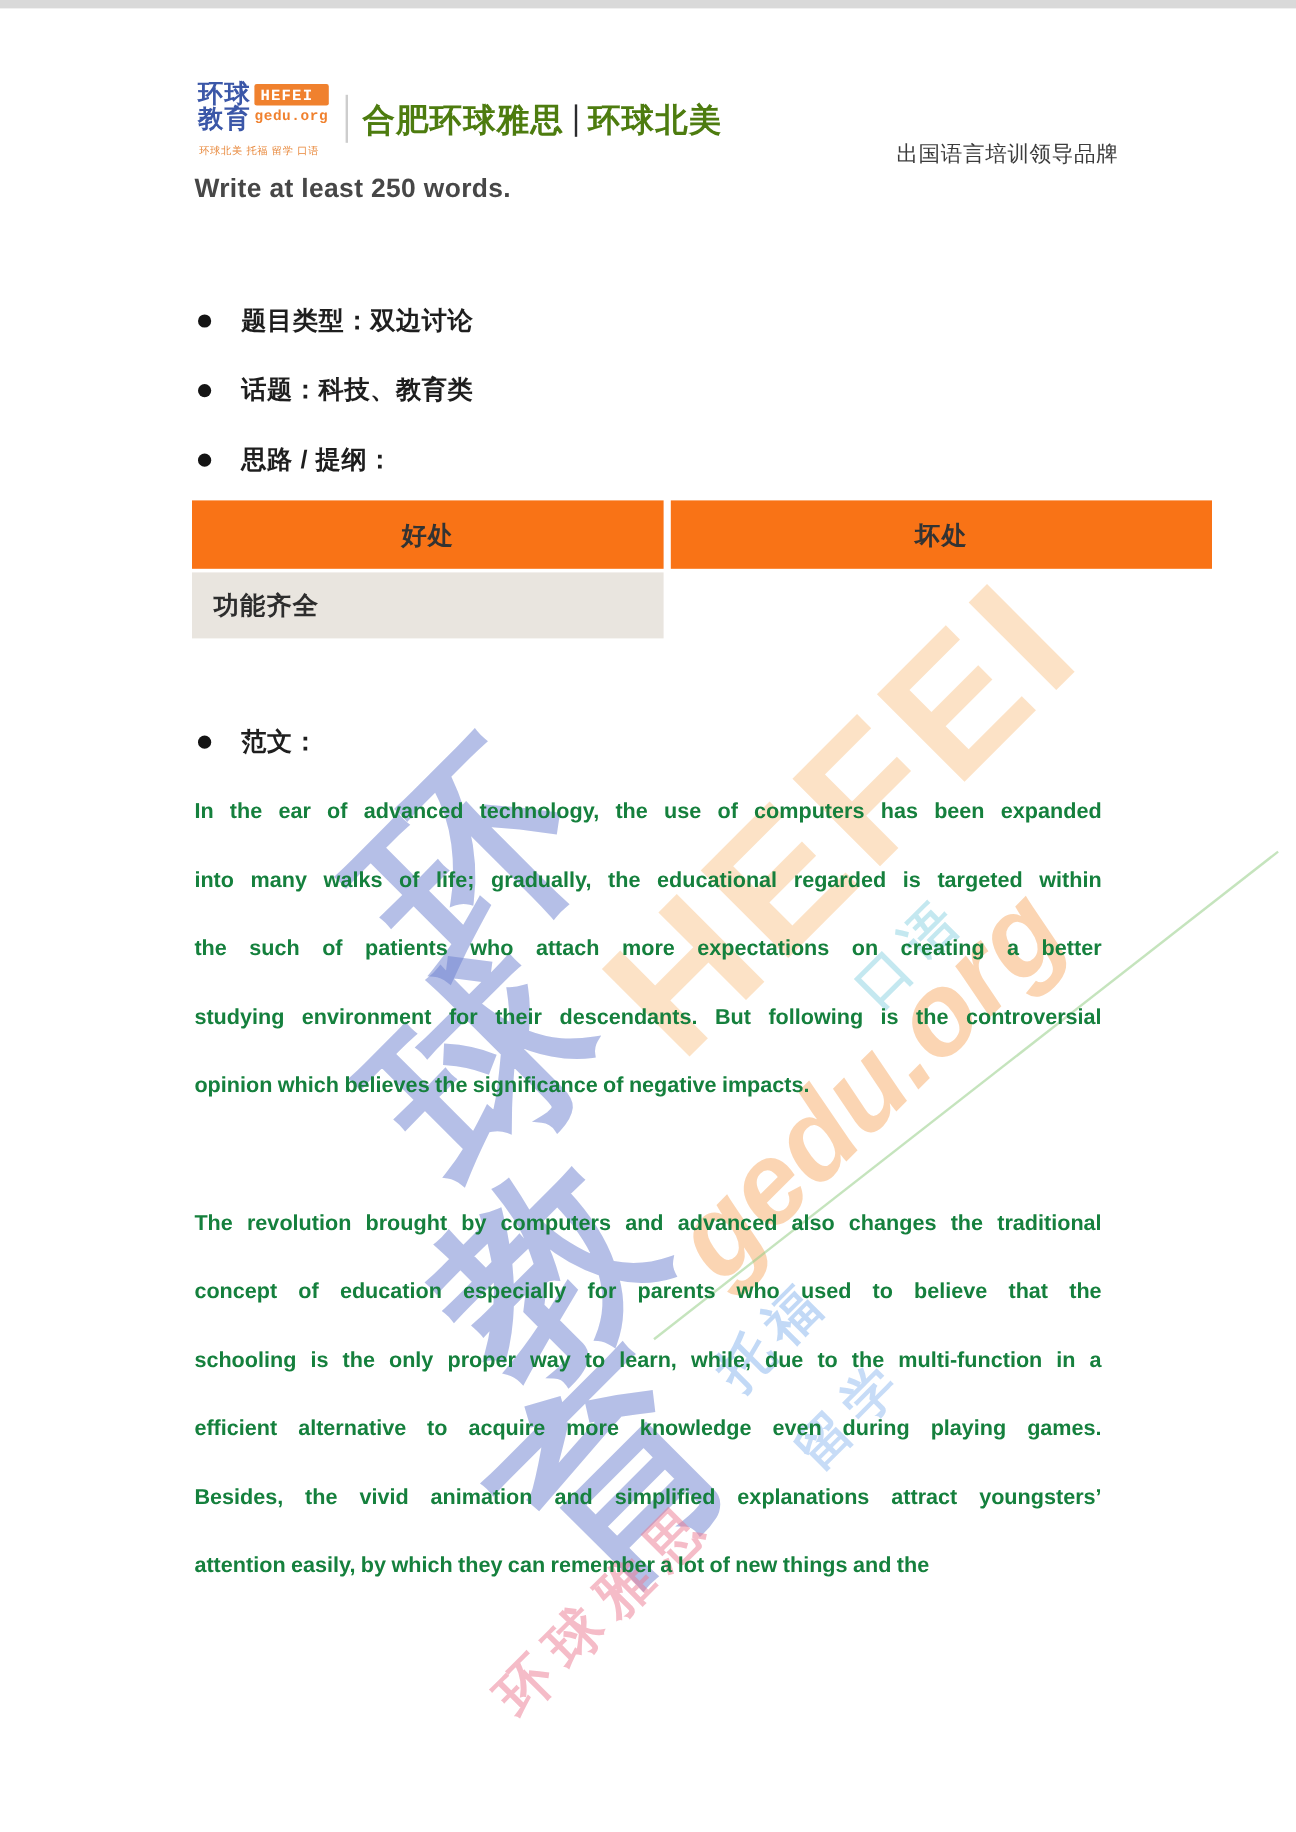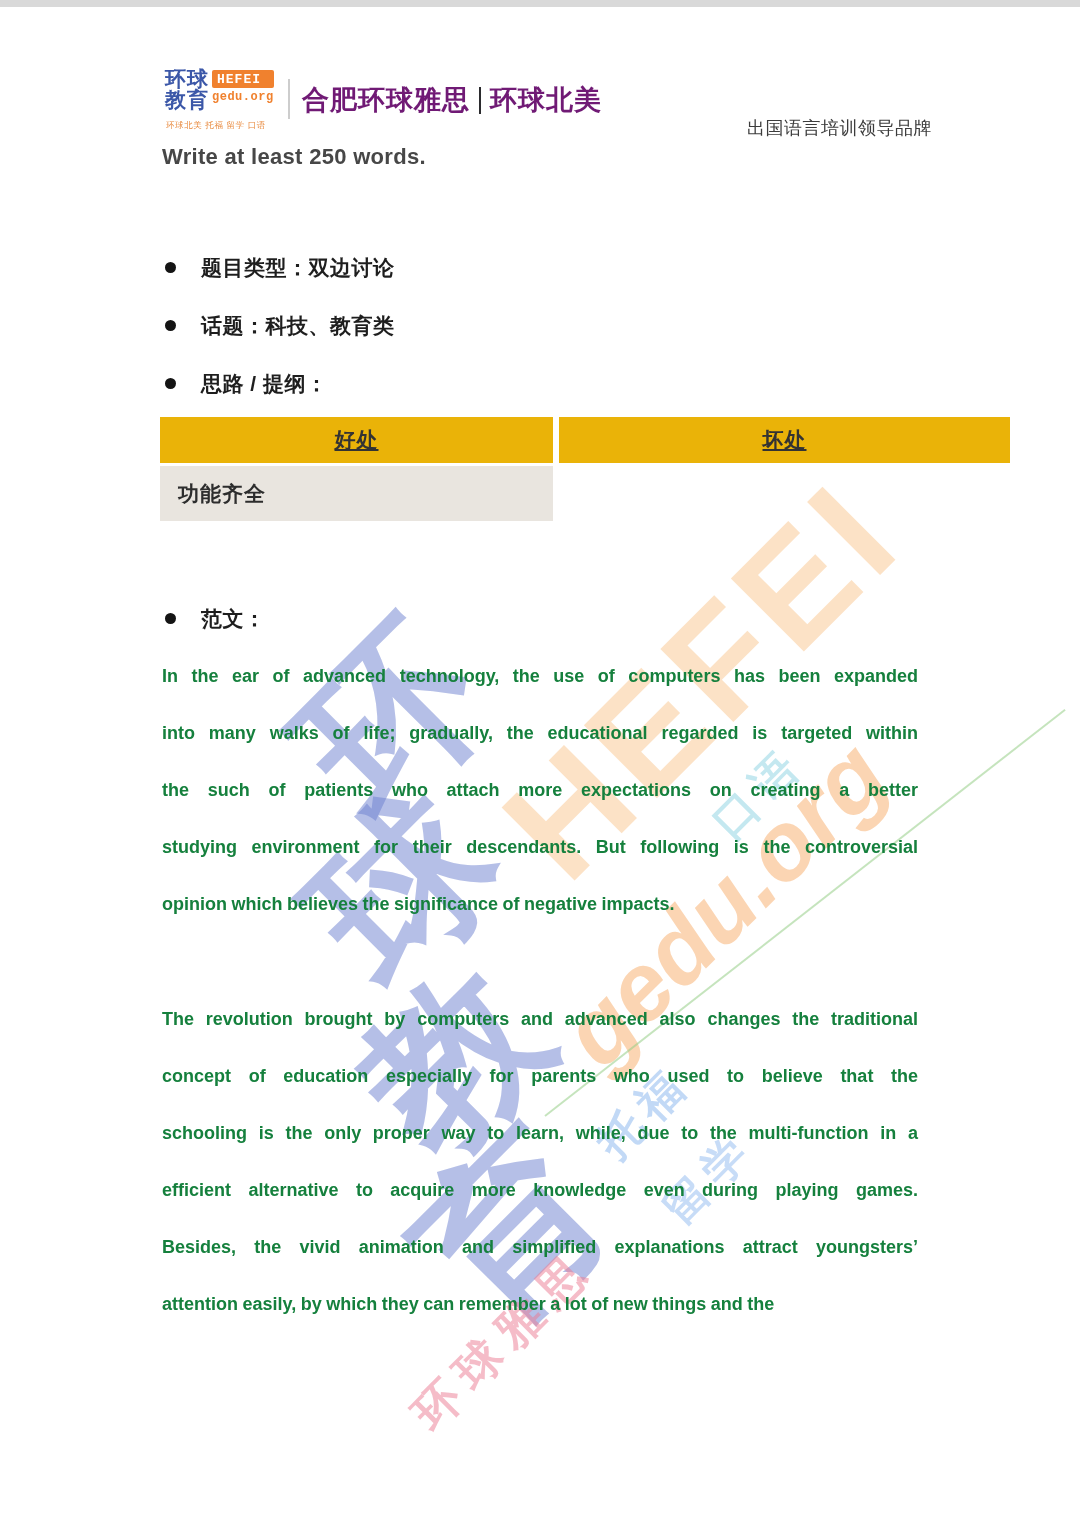--- a/index.html
+++ b/index.html
@@ -24,42 +24,42 @@
 
   
   .content{position:absolute;inset:0;z-index:1;}
   .logo{position:absolute;left:165px;top:70px;display:flex;align-items:flex-start;font-family:Liberation Mono, monospace;}
   .logo-cn{font-size:21px;font-weight:bold;color:#3b57a8;line-height:21px;letter-spacing:1px;}
   .logo-right{margin-left:3px;}
   .hefei-box{background:#f0812e;color:#ffffff;font-size:13px;font-weight:bold;padding:2px 5px 1px;border-radius:2px;letter-spacing:1px;}
   .gedu{color:#f0812e;font-size:12px;font-weight:bold;margin-top:2px;letter-spacing:0.5px;}
   .logo-tagline{position:absolute;left:166px;top:120px;font-size:8.5px;color:#e8883b;letter-spacing:0.6px;white-space:nowrap;}
   .logo-divider{position:absolute;left:288px;top:79px;width:2px;height:40px;background:#cdcdcd;}
-  .brand-title{position:absolute;left:302px;top:82px;font-size:27px;font-weight:bold;color:#701a75;letter-spacing:1px;display:flex;align-items:center;}
+  .brand-title{position:absolute;left:302px;top:82px;font-size:27px;font-weight:bold;color:#4d7c0f;letter-spacing:1px;display:flex;align-items:center;}
   .brand-sep{display:inline-block;width:2px;height:27px;background:#2b2b2e;margin:0 9px;}
   .slogan{position:absolute;left:747px;top:116px;font-size:18px;color:#3c3c3c;letter-spacing:0.5px;}
 
   .instruction{position:absolute;left:162px;top:144px;font-size:22px;font-weight:bold;color:#474747;letter-spacing:0.3px;}
 
   
   .bullets{position:absolute;left:163px;margin:0;padding:0;list-style:none;}
   .bullets.main{top:254px;}
   .bullets.essay-head{top:605px;}
   .bullets li{display:flex;align-items:flex-start;height:28px;margin-bottom:30px;}
   .dot{width:11px;height:11px;border-radius:50%;background:#141414;margin:8px 25px 0 2px;flex:none;}
   .b-label{font-size:21px;font-weight:bold;color:#1e1e1e;line-height:28px;letter-spacing:0.5px;}
 
   
   .outline-table{position:absolute;left:160px;top:417px;width:850px;}
   .trow{display:flex;}
   .cell{box-sizing:border-box;}
   .c1{width:393px;margin-right:6px;}
   .c2{width:451px;}
-  .th{height:46px;background:#eab308;font-size:21px;font-weight:bold;color:#333333;
-      display:flex;align-items:center;justify-content:center;letter-spacing:1px;text-decoration:underline;}
+  .th{height:57px;background:#f97316;font-size:21px;font-weight:bold;color:#333333;
+      display:flex;align-items:center;justify-content:center;letter-spacing:1px;}
   .td{height:55px;background:#e9e5df;font-size:21px;font-weight:bold;color:#2d2d2d;
       display:flex;align-items:center;padding-left:18px;letter-spacing:1px;}
   .rowgap{height:3px;}
 
   
   .essay{position:absolute;left:162px;top:648px;width:756px;color:#15803d;}
   .line{height:57px;line-height:57px;font-size:18px;font-weight:bold;
         text-align:justify;text-align-last:justify;word-spacing:-0.5px;white-space:normal;}
   .line.last{text-align-last:left;}
   .para-gap{height:58px;}

